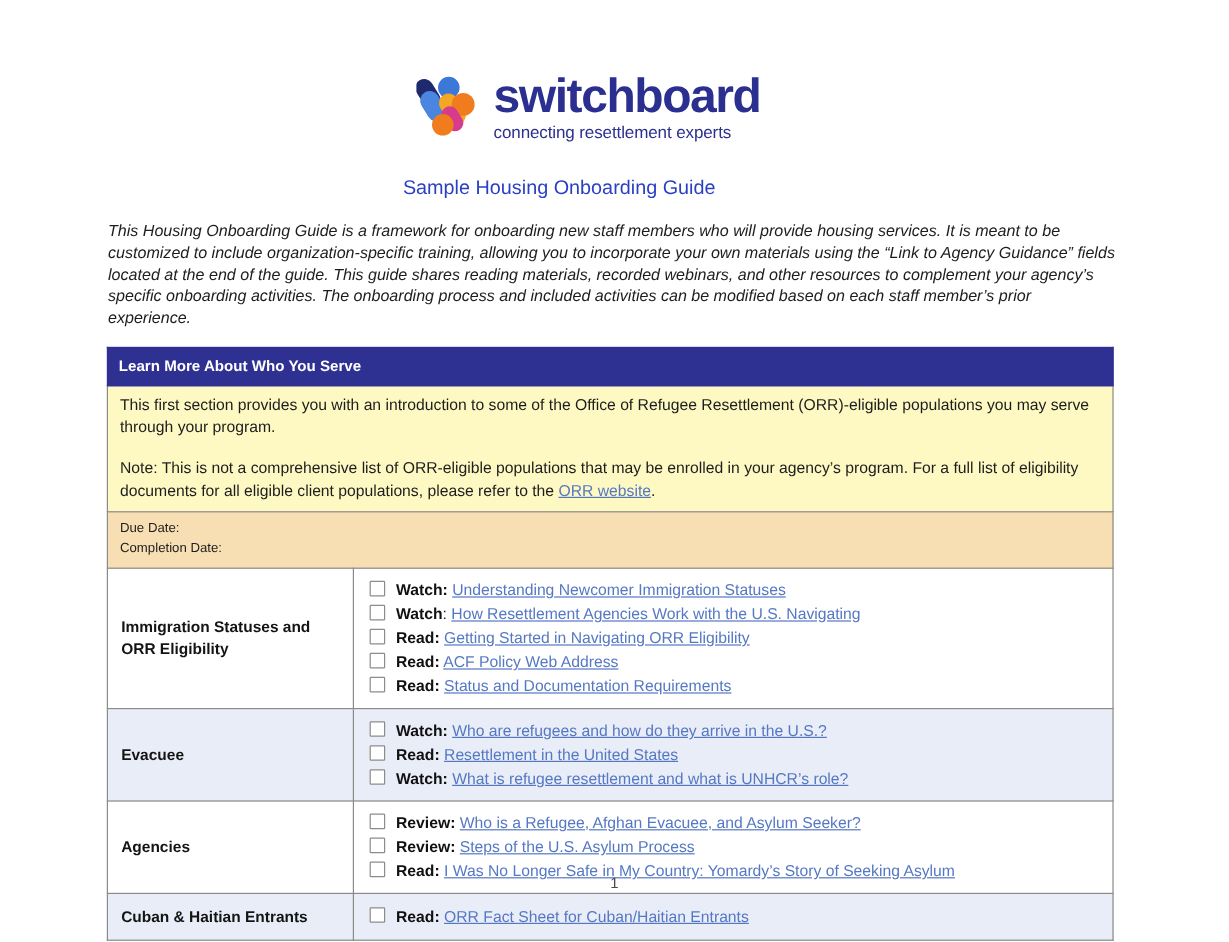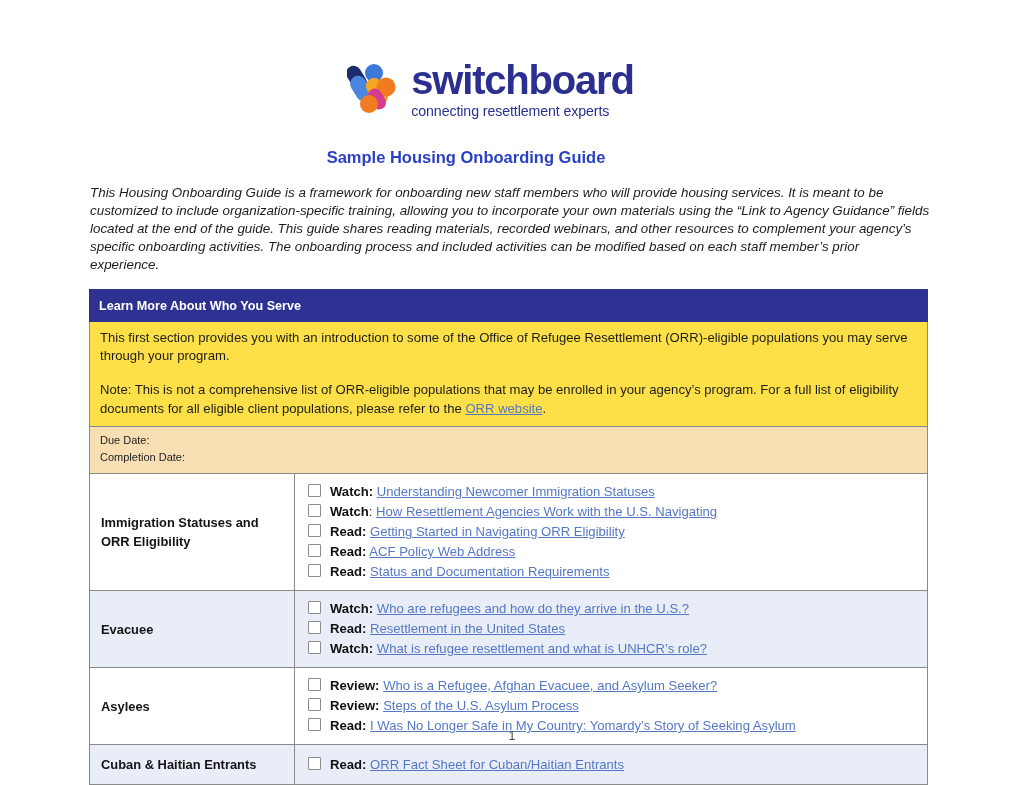--- a/index.html
+++ b/index.html
@@ -64,21 +64,21 @@
   }
 
   
   .doc-title {
     position: absolute;
     left: 0;
     top: 148px;
     width: 932px;
     text-align: center;
     font-size: 16.5px;
-    font-weight: bold;
+    font-weight: normal;
     color: #2b3fc4;
   }
 
   
   .intro {
     position: absolute;
     left: 90px;
     top: 184px;
     width: 840px;
     font-size: 13.4px;
@@ -108,21 +108,21 @@
     background: #2e3192;
     padding: 6px 9px 7px 9px !important;
     border: 1px solid #2e3192 !important;
   }
   .hdr-text {
     color: #ffffff;
     font-size: 12.6px;
     font-weight: bold;
   }
   .desc-cell {
-    background: #fde047;
+    background: #fef9c3;
     padding: 7px 10px 8px 10px !important;
   }
   .desc-p {
     font-size: 13.1px;
     line-height: 18.2px;
     color: #1d1d1d;
     margin: 0;
   }
   .desc-gap { height: 16px; }
   .dates-cell {
@@ -295,21 +295,21 @@
           </div>
           <div class="item">
             <span class="chk"></span>
             <span class="item-txt"><span class="verb">Watch:</span> <a class="lnk" href="#">What is refugee resettlement and what is UNHCR’s role?</a></span>
           </div>
         </td>
       </tr>
 
       <tr class="row-white">
         <td class="cat-cell">
-          <span class="cat-label">Asylees</span>
+          <span class="cat-label">Agencies</span>
         </td>
         <td class="items-cell">
           <div class="item">
             <span class="chk"></span>
             <span class="item-txt"><span class="verb">Review:</span> <a class="lnk" href="#">Who is a Refugee, Afghan Evacuee, and Asylum Seeker?</a></span>
           </div>
           <div class="item">
             <span class="chk"></span>
             <span class="item-txt"><span class="verb">Review:</span> <a class="lnk" href="#">Steps of the U.S. Asylum Process</a></span>
           </div>

